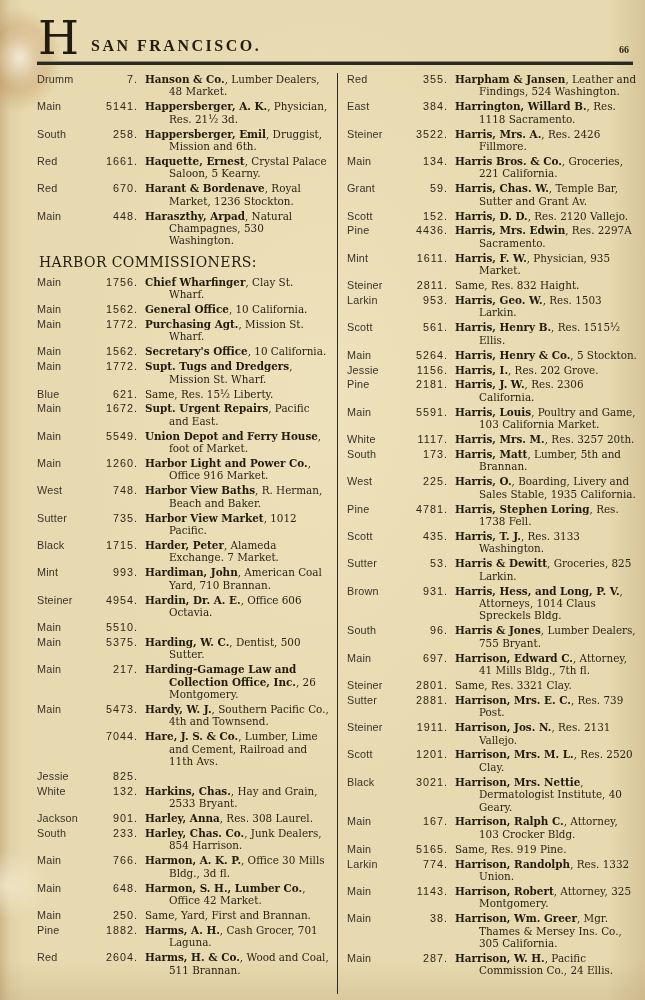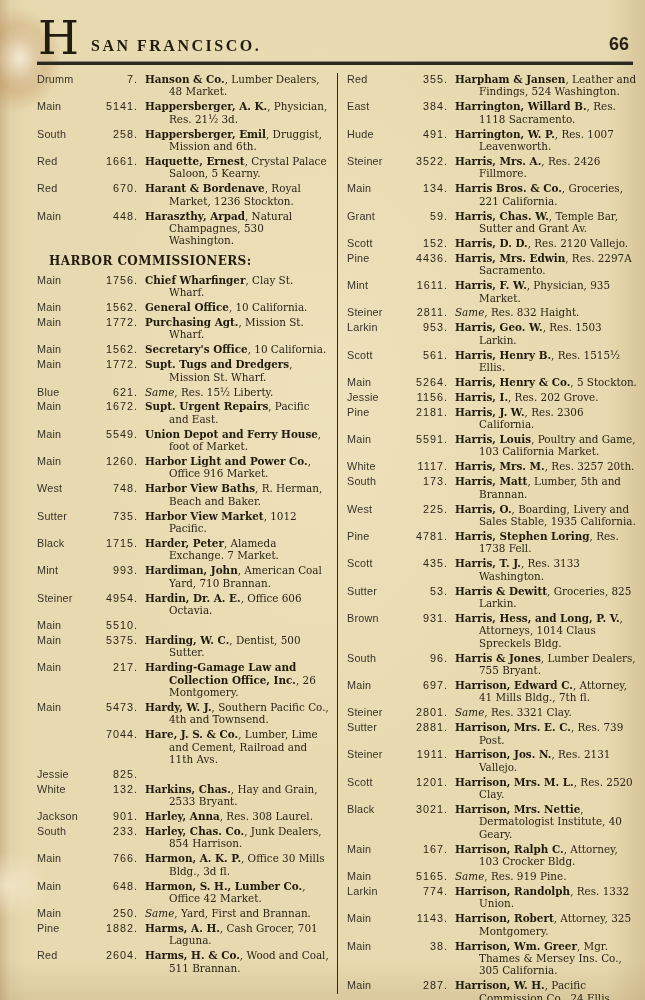--- a/index.html
+++ b/index.html
@@ -28,22 +28,22 @@
   .dropcap{
     font-family:"DejaVu Serif", serif;
     font-size:47px;line-height:40px;font-weight:500;color:#221c10;
   }
   .city{
     font-family:Liberation Serif, serif;
     font-weight:700;font-size:16px;letter-spacing:2.5px;
     margin-left:12px;padding-bottom:3px;color:#221c10;
   }
   .pageno{
-    margin-left:auto;font-family:Liberation Sans, sans-serif;
-    font-weight:700;font-size:18px;padding-bottom:3px;color:#2a2416;
+    margin-left:auto;font-family:Liberation Serif, serif;
+    font-weight:700;font-size:10px;padding-bottom:3px;color:#2a2416;
   }
   .rule{
     position:absolute;left:37px;right:12px;top:61px;height:4px;
     background:linear-gradient(180deg,#8d897b 0px,#8d897b 1px,#2c2920 1px,#2c2920 100%);
   }
   .columns{
     position:absolute;top:73px;left:37px;right:8px;bottom:6px;
     display:flex;
   }
   .col{width:50%;box-sizing:border-box;}
@@ -58,25 +58,25 @@
   .number{
     flex:none;width:44px;text-align:right;padding-right:7px;
     font-family:"Liberation Sans", sans-serif;
     font-size:10.8px;color:#2c2719;letter-spacing:1px;
   }
   .entry-text{
     flex:1;font-size:10.4px;line-height:12.4px;
     padding-left:24px;text-indent:-24px;color:#2a2415;
   }
   .entry-name{font-weight:700;color:#211b0e;}
-  .entry-name.italic{font-weight:400;font-style:italic;}
+  .entry-name.italic{font-weight:400;}
   .section-heading{
     font-family:"DejaVu Serif", serif;
-    font-weight:700;font-size:12px;letter-spacing:0.4px;
-    margin:7px 0 6px 12px;color:#211b0e;
+    font-weight:400;font-size:14px;letter-spacing:0.4px;
+    margin:7px 0 6px 2px;color:#211b0e;
   }
 </style>
 </head>
 <body>
 
 <div class="page">
   <div class="header">
     <span class="dropcap">H</span>
     <span class="city">SAN FRANCISCO.</span>
     <span class="pageno">66</span>
@@ -264,25 +264,20 @@
             <span class="exchange">Red</span>
             <span class="number">355.</span>
             <div class="entry-text"><span class="entry-name">Harpham &amp; Jansen</span><span class="entry-detail">, Leather and Findings, 524 Washington.</span></div>
           </div>
           <div class="entry">
             <span class="exchange">East</span>
             <span class="number">384.</span>
             <div class="entry-text"><span class="entry-name">Harrington, Willard B.</span><span class="entry-detail">, Res. 1118 Sacramento.</span></div>
           </div>
           <div class="entry">
-            <span class="exchange">Hude</span>
-            <span class="number">491.</span>
-            <div class="entry-text"><span class="entry-name">Harrington, W. P.</span><span class="entry-detail">, Res. 1007 Leavenworth.</span></div>
-          </div>
-          <div class="entry">
             <span class="exchange">Steiner</span>
             <span class="number">3522.</span>
             <div class="entry-text"><span class="entry-name">Harris, Mrs. A.</span><span class="entry-detail">, Res. 2426 Fillmore.</span></div>
           </div>
           <div class="entry">
             <span class="exchange">Main</span>
             <span class="number">134.</span>
             <div class="entry-text"><span class="entry-name">Harris Bros. &amp; Co.</span><span class="entry-detail">, Groceries, 221 California.</span></div>
           </div>
           <div class="entry">

